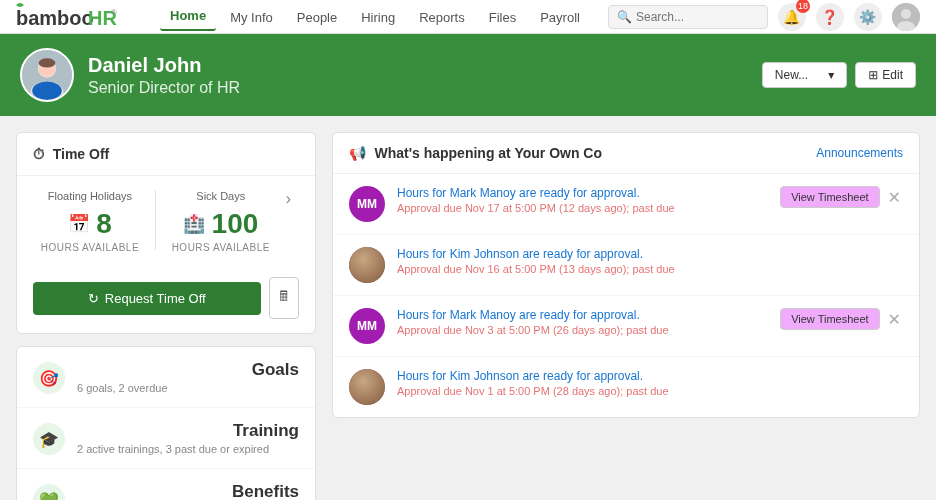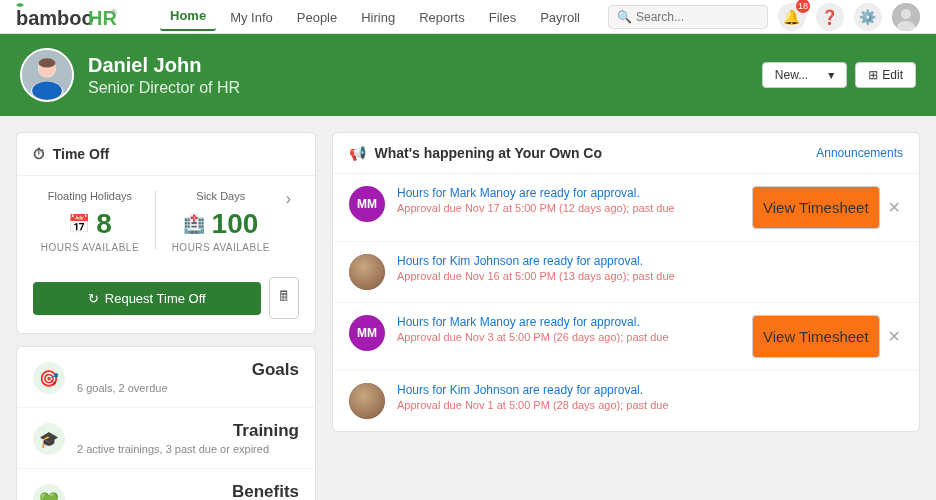--- a/index.html
+++ b/index.html
@@ -72,21 +72,21 @@
 
     .notification-item { padding: 12px 16px; display: flex; align-items: flex-start; gap: 12px; border-bottom: 1px solid #f5f5f5; }
     .notification-item:last-child { border-bottom: none; }
     .notif-avatar { width: 36px; height: 36px; border-radius: 50%; background: #b0bec5; display: flex; align-items: center; justify-content: center; font-size: 12px; font-weight: 700; color: #fff; flex-shrink: 0; overflow: hidden; }
     .notif-avatar.mm { background: #a21caf; }
     .notif-avatar.kj { background: #8d6e63; overflow: hidden; }
     .notif-content { flex: 1; }
     .notif-title { font-size: 12px; color: #1976d2; margin-bottom: 2px; cursor: pointer; }
     .notif-subtitle { font-size: 11px; color: #e57373; }
     .notif-actions { display: flex; align-items: center; gap: 6px; flex-shrink: 0; }
-    .btn-view-timesheet { background: #f97316; border: 1px solid #ccc; border-radius: 4px; padding: 12px 10px; font-size: 15px; color: #333; cursor: pointer; white-space: nowrap; }
+    .btn-view-timesheet { background: #f0abfc; border: 1px solid #ccc; border-radius: 4px; padding: 4px 10px; font-size: 11px; color: #333; cursor: pointer; white-space: nowrap; }
     .btn-dismiss { background: none; border: none; cursor: pointer; color: #aaa; font-size: 16px; padding: 0 2px; }
 
     
     .kj-avatar-img { width: 36px; height: 36px; border-radius: 50%; background: radial-gradient(circle at 40% 35%, #c8a882 0%, #a0785a 60%, #7a5c42 100%); }
   </style>
 </head>
 <body>
 
 <nav class="navbar">
   <div class="logo">

